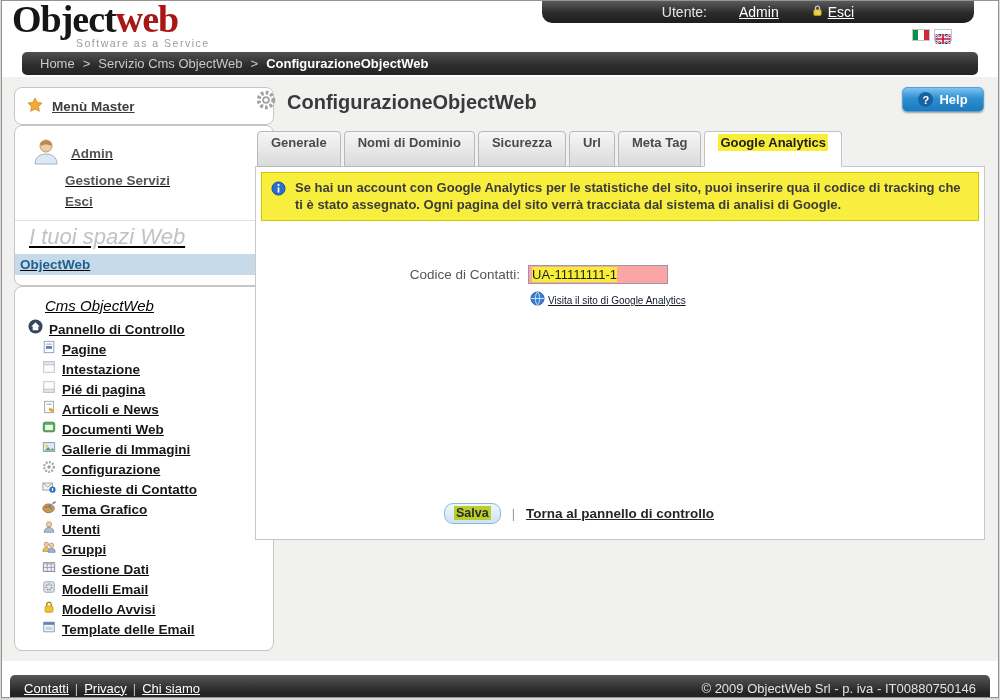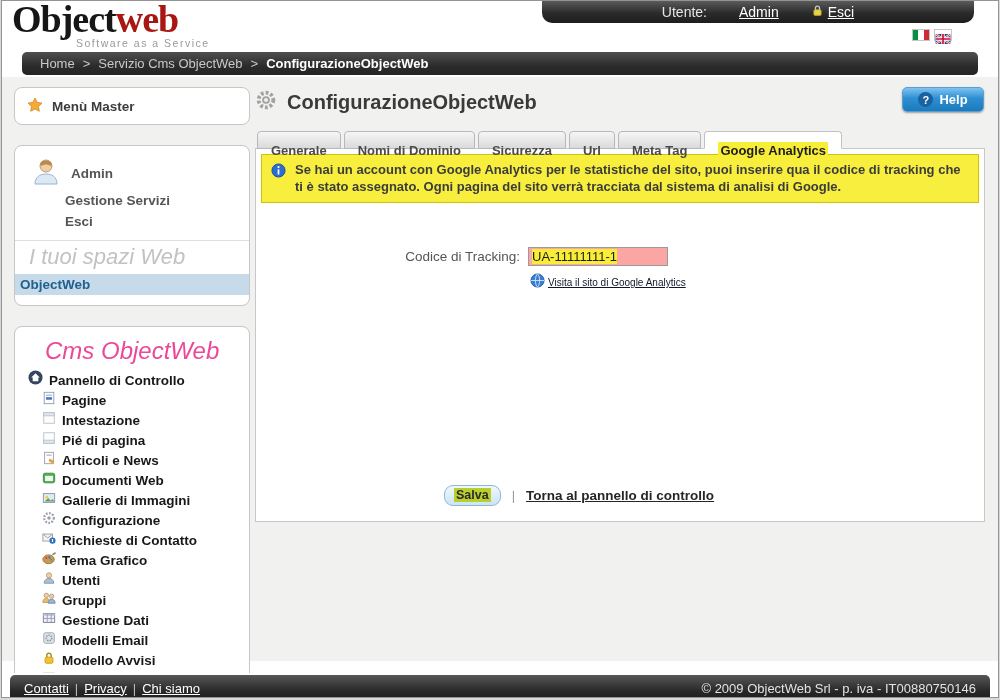--- a/index.html
+++ b/index.html
@@ -24,52 +24,52 @@
   
   .breadcrumb { margin:3px 20px 0; height:23px; border-radius:5px;
     background:linear-gradient(#505050,#2c2c2c 60%,#242424); color:#c9c9c9; font-size:13px;
     display:flex; align-items:center; gap:8px; padding-left:18px; }
   .breadcrumb a { color:#c9c9c9; text-decoration:none; cursor:pointer; }
   .breadcrumb .current { color:#fff; font-weight:bold; }
 
   
   .main { display:flex; background:#f1f1f0; height:584px; margin-top:2px; }
   .sidebar { width:240px; flex:none; padding:10px 0 0 12px; }
-  .spanel { background:#fff; border:1px solid #c6c6c6; border-radius:8px; width:236px; margin-bottom:20px; }
+  .spanel { background:#fff; border:1px solid #c6c6c6; border-radius:8px; width:260px; margin-bottom:0;text-decoration:underline; }
   .menumaster { height:38px; display:flex; align-items:center; gap:9px; padding-left:12px;
     font-weight:bold; font-size:13.5px; color:#3c3c3c; }
   .userpanel { padding-top:10px; }
   .adminrow { display:flex; align-items:center; gap:10px; padding-left:16px; height:34px; }
   .adminname { font-weight:bold; font-size:13.5px; color:#555; }
   .sublink { display:block; padding-left:50px; font-weight:bold; font-size:13.5px; color:#555;
     line-height:21px; text-decoration:none; cursor:pointer; }
   .updivider { border-top:1px solid #dedede; margin-top:8px; }
   .spaces-title { font-style:italic; font-size:22px; color:#c2c2c2; padding:3px 0 4px 14px; }
   .active-space { background:#c7daea; color:#20618f; font-weight:bold; font-size:13.5px;
     padding:3px 0 3px 5px; margin-bottom:10px; cursor:pointer; }
   .cmspanel { padding:6px 0 10px; }
-  .cms-title { font-style:italic; font-size:24px; color:#ec4899; padding:4px 0 5px 30px; }
+  .cms-title { font-style:italic; font-size:15px; color:#000000; padding:4px 0 5px 30px; }
   .mitem { display:flex; align-items:center; gap:6px; padding-left:13px; line-height:20px;
     font-weight:bold; font-size:13.5px; color:#181818; cursor:pointer; white-space:nowrap; }
   .mitem.ind { padding-left:27px; }
   .mitem svg { flex:none; }
 
   
   .content { flex:1; padding:10px 13px 0; position:relative; }
   .titlerow { display:flex; align-items:center; gap:10px; height:30px; }
   .pagetitle { font-size:20px; font-weight:bold; color:#3a3a3a; }
   .helpbtn { position:absolute; right:14px; top:10px; width:82px; height:25px; border-radius:5px;
     background:linear-gradient(#7fc3f0,#2d8fd2 45%,#1d7abc); border:1px solid #5a9fd0;
     display:flex; align-items:center; justify-content:center; gap:6px; color:#fff; font-weight:bold;
     font-size:13px; cursor:pointer; box-shadow:0 1px 2px rgba(0,0,0,.35); }
   .qcircle { width:15px; height:15px; border-radius:50%; background:#17629f; color:#fff;
     font-size:11px; font-weight:bold; display:flex; align-items:center; justify-content:center; }
 
   .tabs { display:flex; gap:3px; margin:14px 0 -1px 2px; position:relative; z-index:2; }
-  .tab { padding:8px 13px; height:15px; line-height:22px; background:linear-gradient(#f6f6f6,#dadada);
+  .tab { padding:0 13px; height:36px; line-height:22px; background:linear-gradient(#f6f6f6,#dadada);
     border:1px solid #b8b8b8; border-bottom:1px solid #b8b8b8; border-radius:4px 4px 0 0;
     font-weight:bold; font-size:13px; color:#4a4a4a; cursor:pointer; white-space:nowrap; }
   .tab.active { background:#fff; border-color:#c2c2c2; border-bottom:1px solid #fff; }
   .tab.active .hl { background:#f8ee38; color:#1d1d1d; padding:1px 2px; }
 
   .tabpanel { border:1px solid #c8c8c8; background:#fff; height:374px; position:relative; }
   .infobox { margin:5px; background:#f8ee3d; border:1px solid #d2c400; color:#3c3c3c;
     font-weight:bold; font-size:13px; line-height:17px; padding:6px 10px 7px 33px; position:relative; }
   .infoicon { position:absolute; left:9px; top:8px; }
 
@@ -323,21 +323,21 @@
         <div class="infobox">
           <span class="infoicon"><svg width="15" height="15" viewBox="0 0 16 16">
                 <circle cx="8" cy="8" r="7" fill="#2a6fd0" stroke="#1a4f9e"></circle>
                 <rect x="7.1" y="6.8" width="1.8" height="5.5" fill="#fff"></rect>
                 <circle cx="8" cy="4.3" r="1.2" fill="#fff"></circle>
               </svg></span>
           <span>Se hai un account con Google Analytics per le statistiche del sito, puoi inserire qua il codice di tracking che ti è stato assegnato. Ogni pagina del sito verrà tracciata dal sistema di analisi di Google.</span>
         </div>
 
         <div class="formrow">
-          <label class="flabel">Codice di Tracking:</label>
+          <label class="flabel">Codice di Contatti:</label>
           <div class="finput"><span class="hl">UA-11111111-1</span></div>
         </div>
 
         <div class="linkrow">
           <span><svg width="15" height="15" viewBox="0 0 16 16">
                 <circle cx="8" cy="8" r="7" fill="#3b7fd4" stroke="#2a5fa8"></circle>
                 <path d="M1 8h14M8 1c3 2.5 3 11.5 0 14M8 1c-3 2.5-3 11.5 0 14" stroke="#cfe2f8" fill="none"></path>
               </svg></span>
           <a class="alink">Visita il sito di Google Analytics</a>
         </div>

